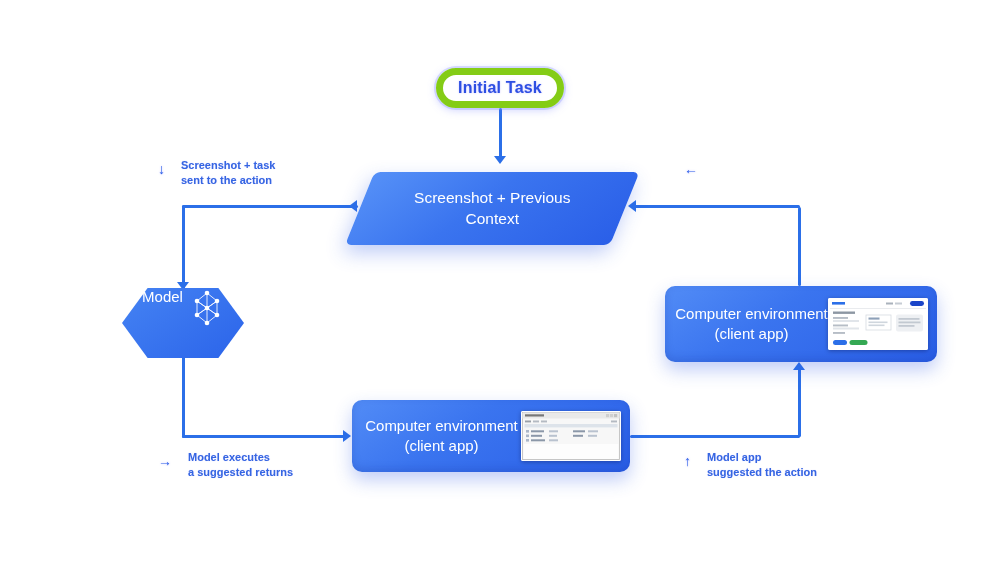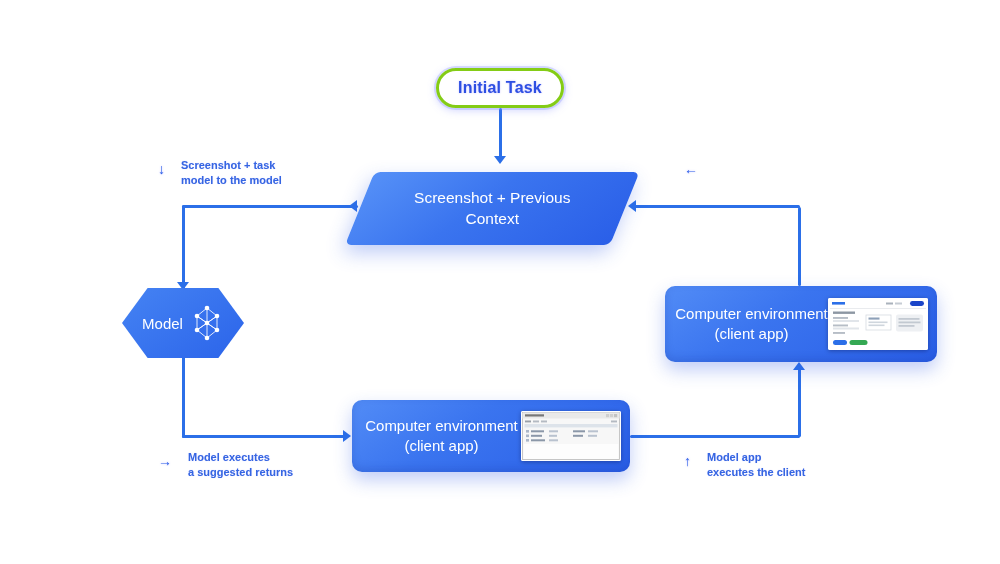--- a/index.html
+++ b/index.html
@@ -13,21 +13,21 @@
   .v{width:2.5px;}
   
   .ah{position:absolute;width:0;height:0;}
   .ah.down{border-left:6px solid transparent;border-right:6px solid transparent;border-top:8px solid #2b6fe8;}
   .ah.up{border-left:6px solid transparent;border-right:6px solid transparent;border-bottom:8px solid #2b6fe8;}
   .ah.left{border-top:6px solid transparent;border-bottom:6px solid transparent;border-right:8px solid #2b6fe8;}
   .ah.right{border-top:6px solid transparent;border-bottom:6px solid transparent;border-left:8px solid #2b6fe8;}
   
   .pill{
     position:absolute;left:436px;top:68px;width:128px;height:40px;
-    border:3px solid #84cc16;border-radius:22px;box-sizing:border-box;
+    border:7px solid #84cc16;border-radius:22px;box-sizing:border-box;
     display:flex;align-items:center;justify-content:center;
     color:#2d4fe2;font-size:16px;font-weight:bold;letter-spacing:.2px;
     box-shadow:0 0 0 2px rgba(130,140,255,.28), 0 2px 8px rgba(110,120,255,.35);
     text-shadow:0 0 2px rgba(130,110,255,.45);
     background:rgba(255,255,255,.6);
   }
   
   .para{
     position:absolute;left:345px;top:172px;width:265px;height:73px;
     transform:skewX(-22deg);transform-origin:0 100%;
@@ -38,21 +38,21 @@
   .para-inner{
     position:absolute;inset:0;transform:skewX(22deg);
     display:flex;flex-direction:column;align-items:center;justify-content:center;
     color:#fff;font-size:15.5px;line-height:1.35;font-weight:400;
   }
   
   .hex{
     position:absolute;left:122px;top:288px;width:122px;height:70px;
     background:linear-gradient(145deg,#4583f3 0%,#2b64ea 100%);
     clip-path:polygon(0% 50%, 21% 0%, 79% 0%, 100% 50%, 79% 100%, 21% 100%);
-    display:flex;align-items:center;justify-content:center;gap:7px;
+    display:flex;align-items:flex-start;justify-content:center;gap:7px;
     color:#fff;font-size:15px;
     filter:drop-shadow(0 6px 10px rgba(45,90,230,.30));
   }
   
   .env{
     position:absolute;border-radius:10px;box-sizing:border-box;
     background:linear-gradient(145deg,#528cf6 0%,#3a74ef 40%,#2a5fe8 100%);
     box-shadow:0 8px 18px rgba(45,90,230,.30), inset 0 -3px 8px rgba(15,40,140,.18);
     display:flex;align-items:center;
     color:#fff;font-size:15px;line-height:1.35;
@@ -213,37 +213,37 @@
         </g>
         <rect x="2.6" y="33" width="94.8" height="15" fill="#fdfdfd"></rect>
       </svg>
     </span>
   </div>
 
   <div class="step" style="left:158px;top:158px;">
     <span class="aicon">↓</span>
     <span class="lines">
       <span>Screenshot + task</span><br>
-      <span>model to the model</span>
+      <span>sent to the action</span>
     </span>
   </div>
 
   <div class="step" style="left:684px;top:158px;">
     <span class="aicon">←</span>
   </div>
 
   <div class="step" style="left:158px;top:450px;">
     <span class="aicon">→</span>
     <span class="lines">
       <span>Model executes</span><br>
       <span>a suggested returns</span>
     </span>
   </div>
 
   <div class="step" style="left:684px;top:450px;">
     <span class="aicon">↑</span>
     <span class="lines">
       <span>Model app</span><br>
-      <span>executes the client</span>
+      <span>suggested the action</span>
     </span>
   </div>
 
 </div>
 
 </body></html>

